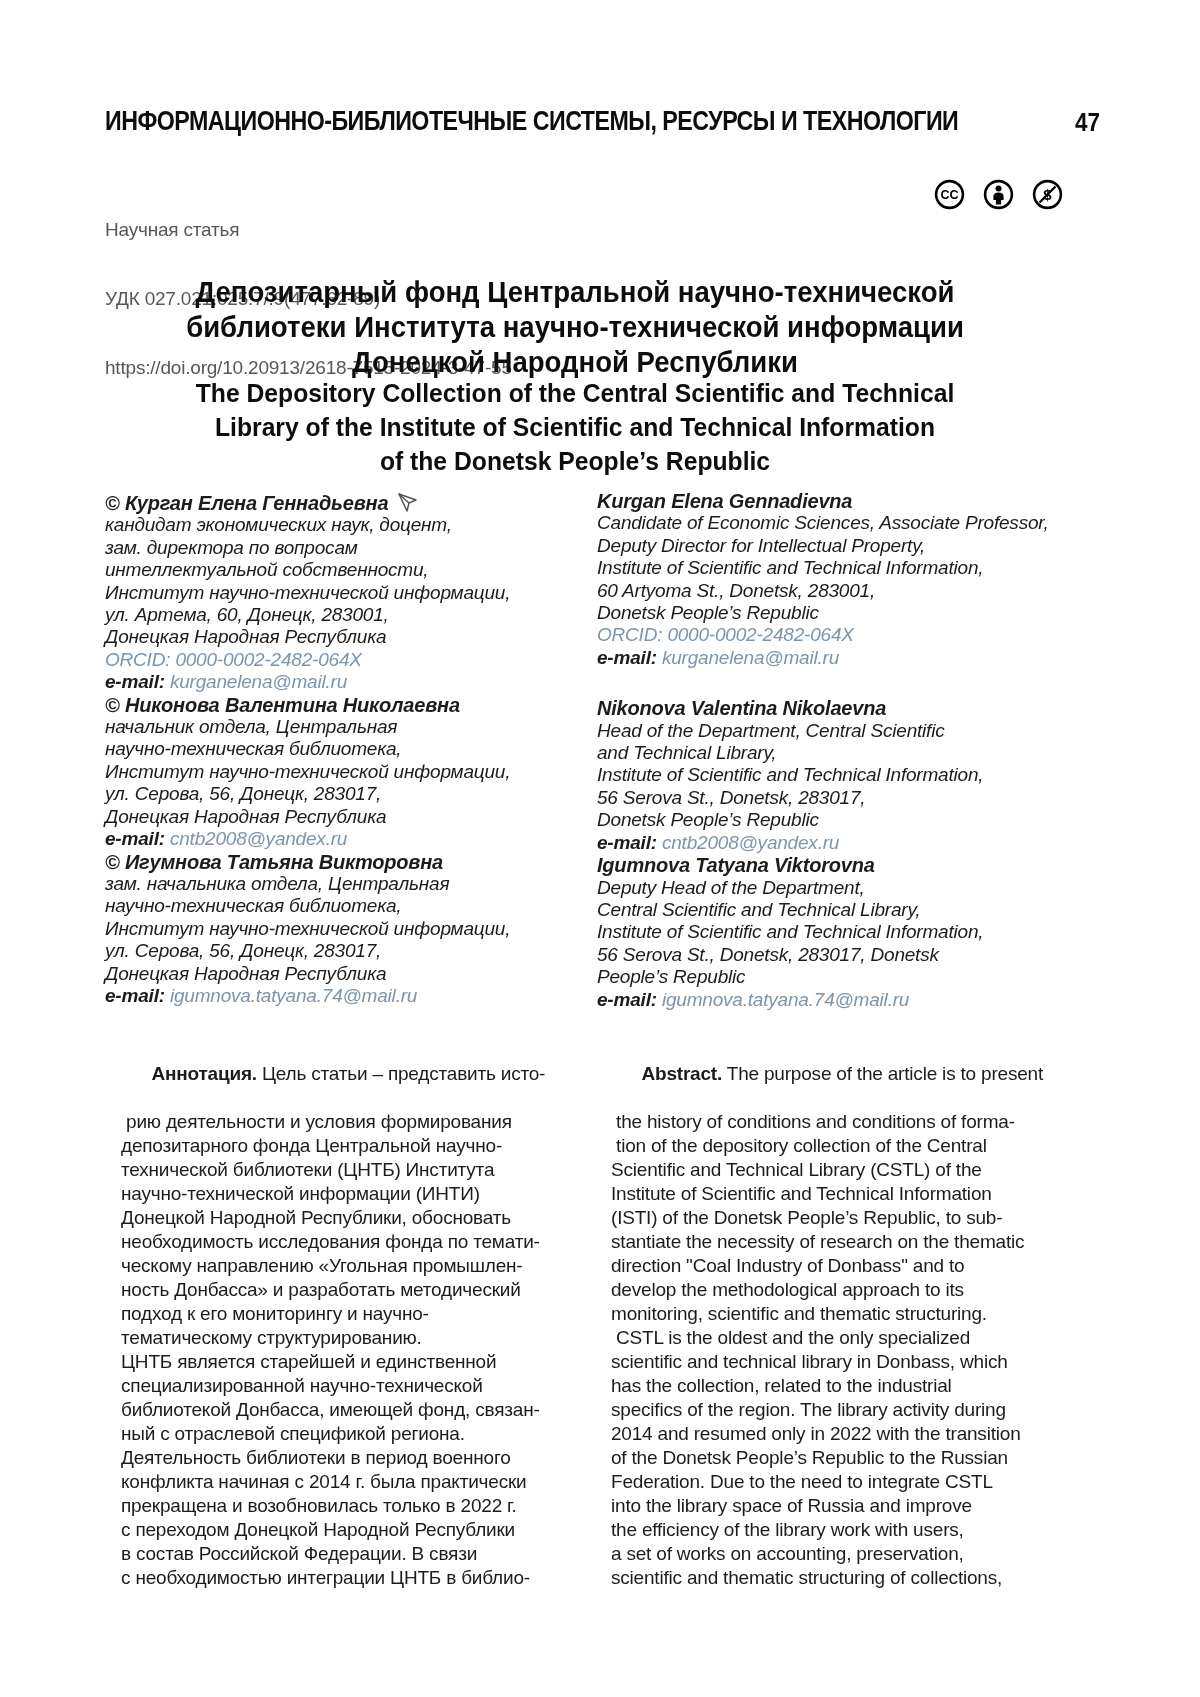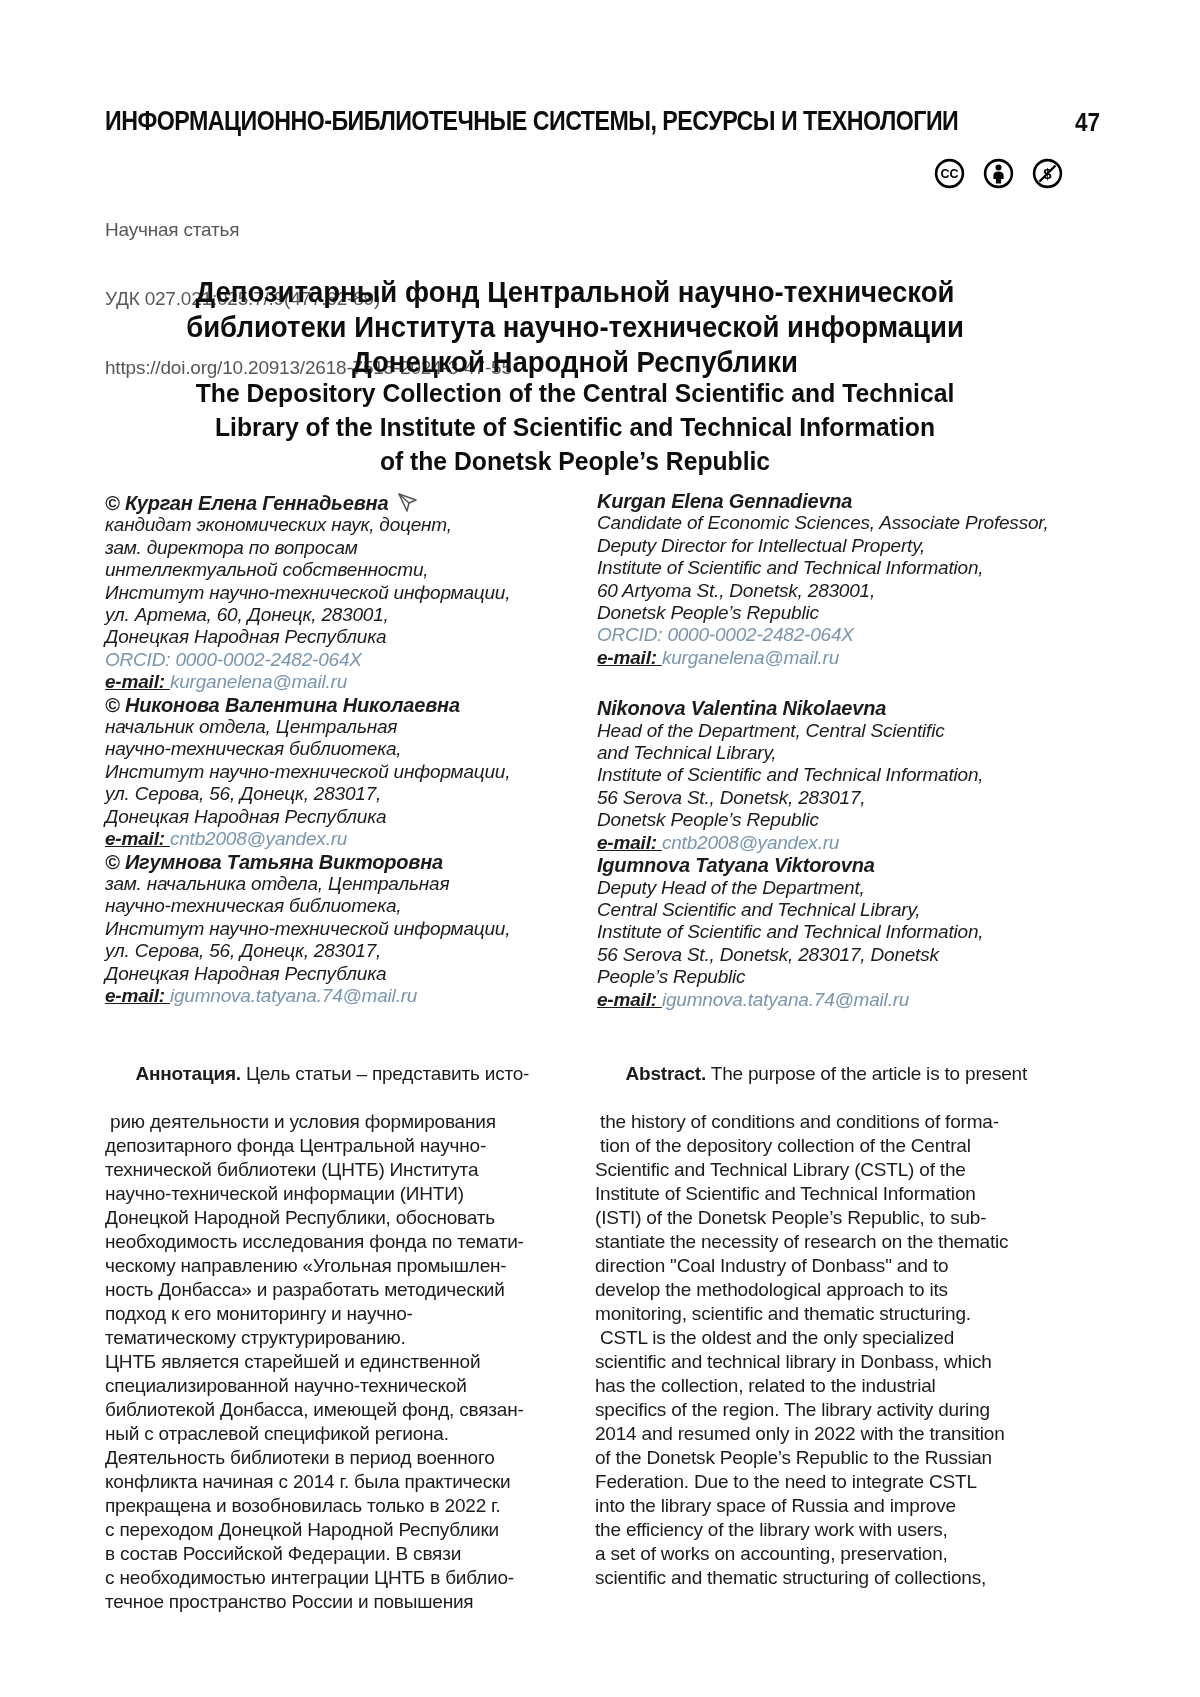--- a/index.html
+++ b/index.html
@@ -11,47 +11,47 @@
         letter-spacing:-0.6px;white-space:pre;color:#0d0d0d;
         transform:scaleX(0.86);transform-origin:left center;}
   .page-number{position:absolute;left:1030px;top:108px;width:70px;text-align:right;
         font-size:25px;font-weight:bold;transform:scaleX(0.9);transform-origin:right center;color:#0d0d0d;}
 
   
   .meta{position:absolute;left:105px;top:172px;font-size:19px;line-height:23px;
         color:#575757;letter-spacing:-0.2px;white-space:pre;}
 
   
-  .license{position:absolute;left:934px;top:158px;display:flex;gap:18px;}
+  .license{position:absolute;left:934px;top:179px;display:flex;gap:18px;}
   .license svg{display:block;}
 
   
   .title-block{position:absolute;left:105px;width:940px;text-align:center;font-weight:bold;color:#0d0d0d;}
   .title-ru{top:247px;font-size:29px;line-height:35px;margin-top:28px;}
   .title-en{top:376px;font-size:26px;line-height:34px;}
   .t-line{white-space:pre;transform:scaleX(0.95);transform-origin:center;}
 
   
   .authors{position:absolute;top:490px;font-style:italic;font-size:19px;line-height:22.4px;
         letter-spacing:-0.2px;}
   .authors-ru{left:105px;}
   .authors-en{left:597px;}
   .author-block{margin:0;}
   .author-block.gap-after{margin-bottom:28px;}
   .author-name{font-weight:bold;font-size:20px;white-space:pre;}
   .author-line{white-space:pre;}
   .link{color:#7b95ad;}
-  .email-label{font-weight:bold;text-decoration:underline;}
+  .email-label{font-weight:bold;}
   .plane-icon{margin-left:8px;vertical-align:-4px;}
 
   
   .abstract{position:absolute;top:1038px;font-size:19px;line-height:24px;letter-spacing:-0.2px;}
   .abstract-ru{left:105px;}
   .abstract-en{left:595px;}
-  .abs-line{white-space:pre;}
+  .abs-line{white-space:pre;margin-left:16px;}
   .abs-label{font-weight:bold;}
 </style>
 </head>
 <body>
 
 <div class="page">
 
   <div class="header-title">ИНФОРМАЦИОННО-БИБЛИОТЕЧНЫЕ СИСТЕМЫ, РЕСУРСЫ И ТЕХНОЛОГИИ</div>
   <div class="page-number">47</div>
 
@@ -180,21 +180,20 @@
         <div class="abs-line">ЦНТБ является старейшей и единственной</div>
         <div class="abs-line">специализированной научно-технической</div>
         <div class="abs-line">библиотекой Донбасса, имеющей фонд, связан-</div>
         <div class="abs-line">ный с отраслевой спецификой региона.</div>
         <div class="abs-line">Деятельность библиотеки в период военного</div>
         <div class="abs-line">конфликта начиная с 2014 г. была практически</div>
         <div class="abs-line">прекращена и возобновилась только в 2022 г.</div>
         <div class="abs-line">с переходом Донецкой Народной Республики</div>
         <div class="abs-line">в состав Российской Федерации. В связи</div>
         <div class="abs-line">с необходимостью интеграции ЦНТБ в библио-</div>
-        <div class="abs-line">течное пространство России и повышения</div>
       </div>
   </div>
 
   <div class="abstract abstract-en">
     <div class="abs-line">
       <span class="abs-label">Abstract.</span><span> The purpose of the article is to present</span>
     </div>
     <div>
         <div class="abs-line"> the history of conditions and conditions of forma-</div>
         <div class="abs-line"> tion of the depository collection of the Central</div>

